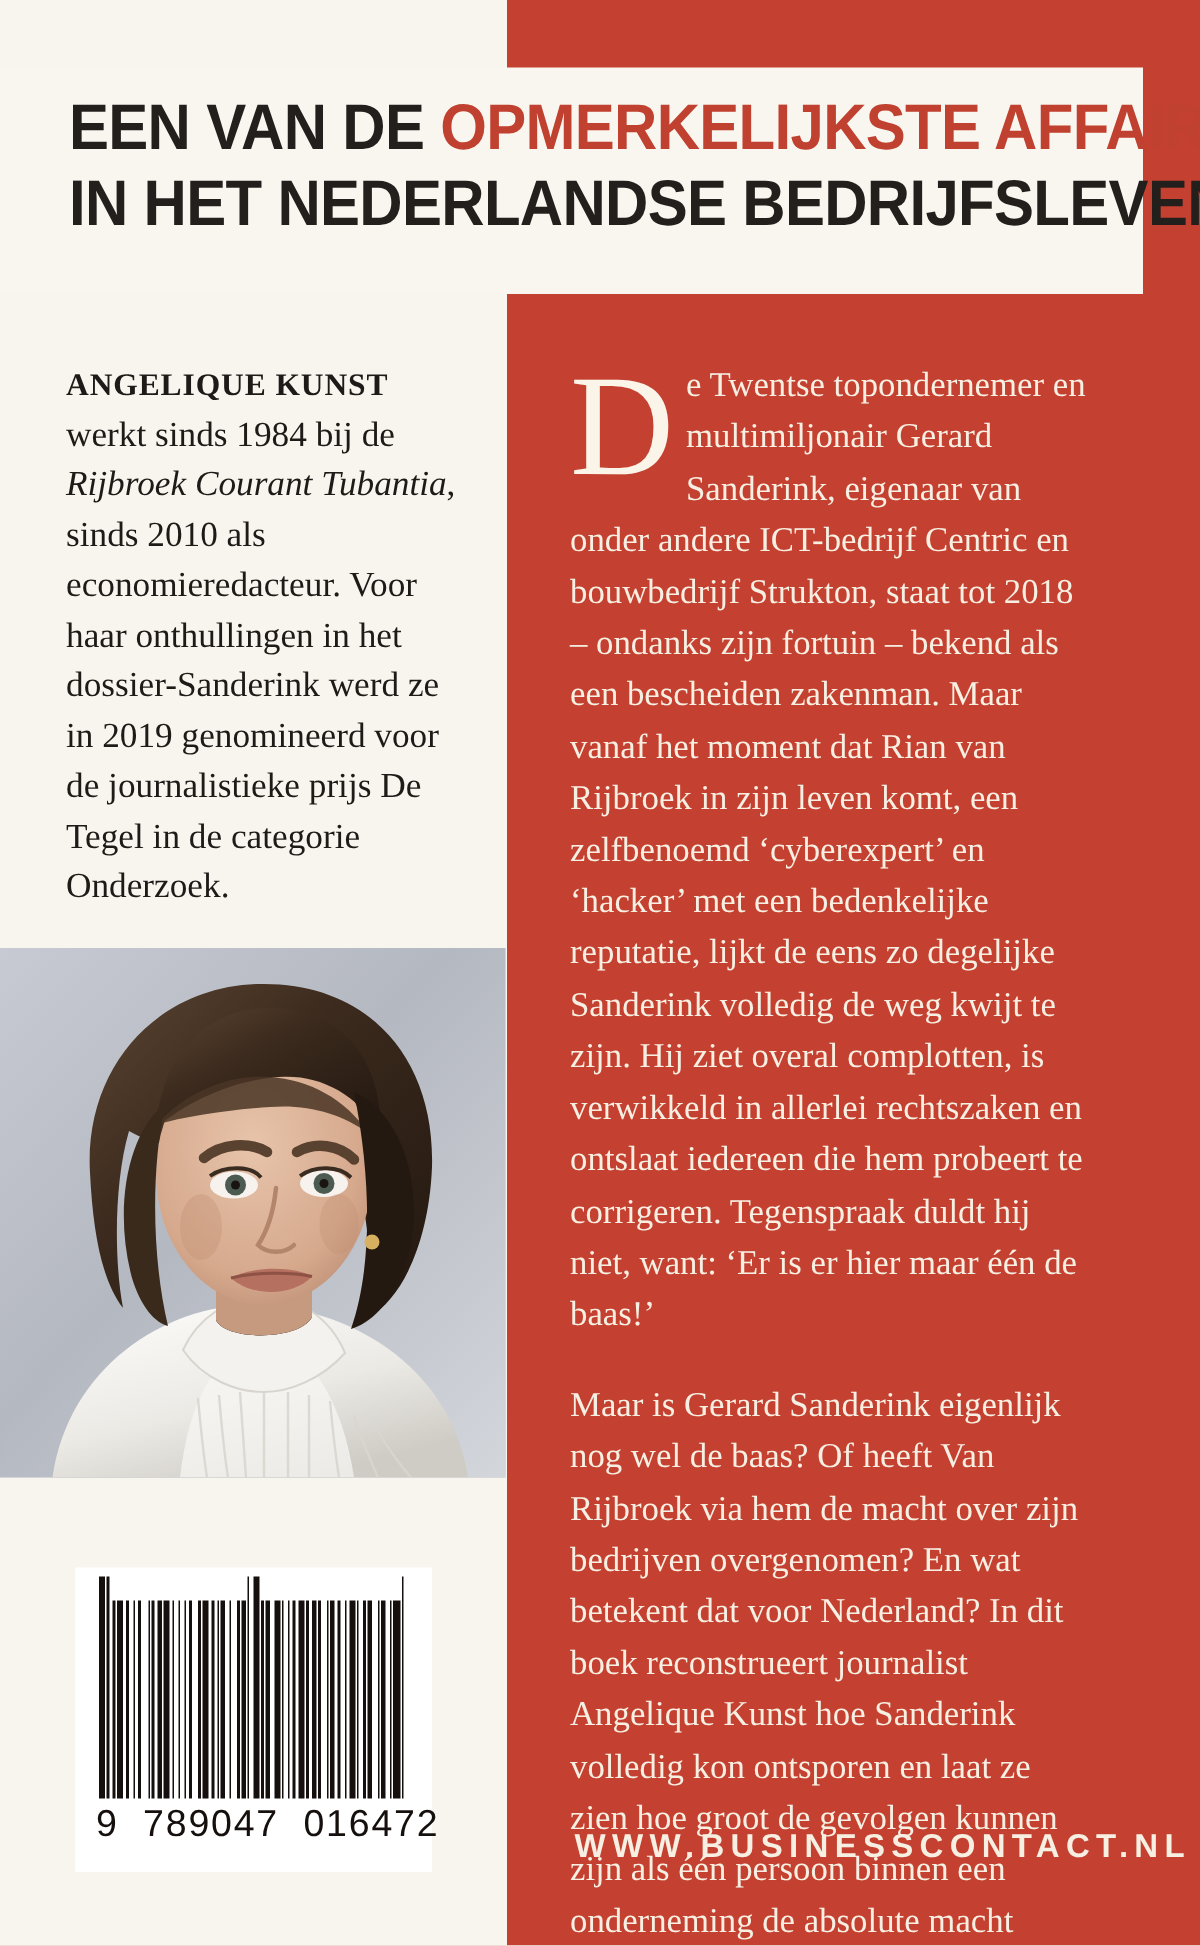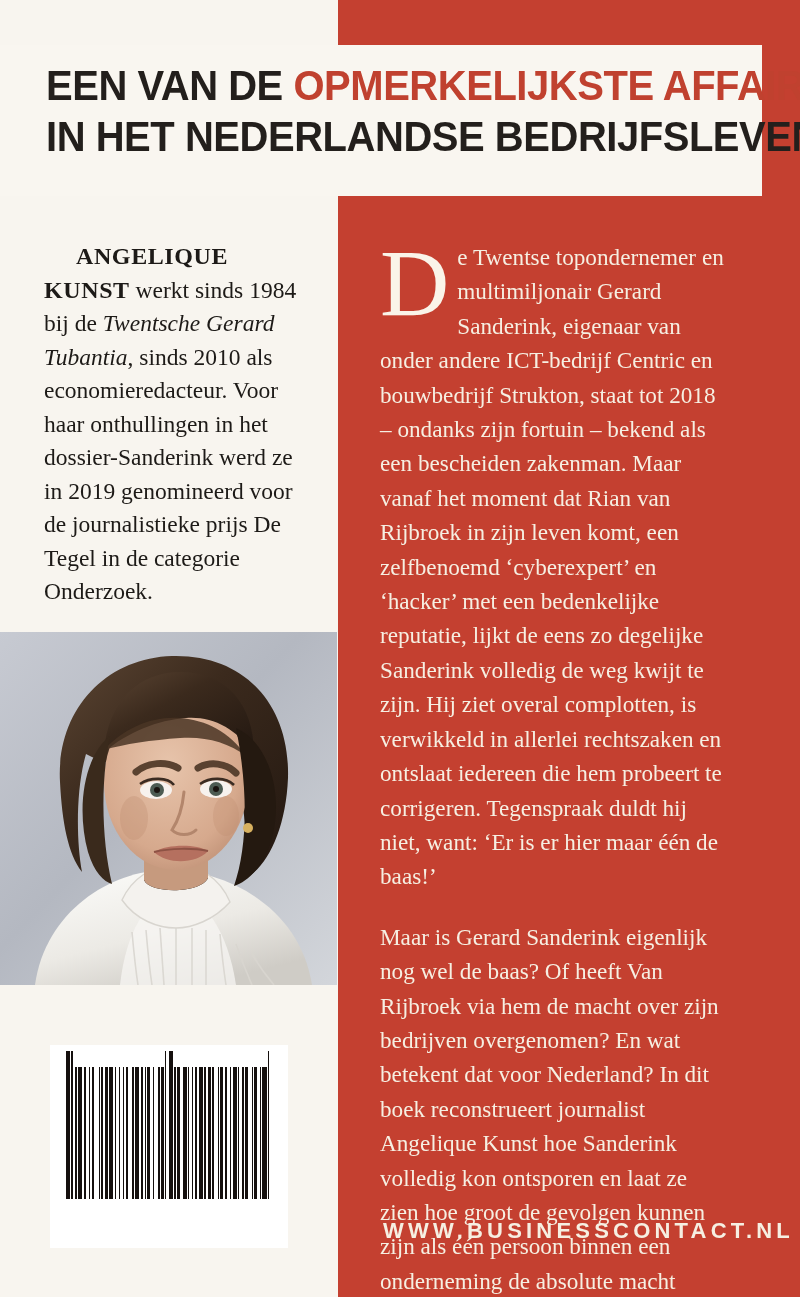--- a/index.html
+++ b/index.html
@@ -64,22 +64,21 @@
     top: 240px;
     width: 272px;
     font-family: "Liberation Serif", serif;
     font-size: 23.5px;
     line-height: 33.5px;
     color: #1d1a17;
   }
   .bio .name {
     font-weight: bold;
     letter-spacing: 0.6px;
-    font-size: 24px;
-    margin-left: 32px;
+    font-size: 21px;
   }
   .bio .ital {
     font-style: italic;
   }
   
   .portrait {
     position: absolute;
     left: 0;
     top: 632px;
     width: 337px;
@@ -175,21 +174,21 @@
   <div class="red-panel"></div>
 
   <div class="headline-band"></div>
 
   <div class="headline">
     <span class="line"><span>EEN VAN DE </span><span class="accent">OPMERKELIJKSTE AFFAIRES</span></span>
     <span class="line">IN HET NEDERLANDSE BEDRIJFSLEVEN</span>
   </div>
 
   <div class="bio">
-    <span class="name">ANGELIQUE KUNST</span><span> werkt sinds 1984 bij de </span><span class="ital">Twentsche Gerard Tubantia</span><span>, sinds 2010 als economieredacteur. Voor haar onthullingen in het dossier-Sanderink werd ze in 2019 genomineerd voor de journalistieke prijs De Tegel in de categorie Onderzoek.</span>
+    <span class="name">ANGELIQUE KUNST</span><span> werkt sinds 1984 bij de </span><span class="ital">Rijbroek Courant Tubantia</span><span>, sinds 2010 als economieredacteur. Voor haar onthullingen in het dossier-Sanderink werd ze in 2019 genomineerd voor de journalistieke prijs De Tegel in de categorie Onderzoek.</span>
   </div>
 
   <div class="portrait">
     <svg viewBox="0 0 337 353" preserveAspectRatio="xMidYMid slice">
       <defs>
         <linearGradient id="bg" x1="0" y1="0" x2="1" y2="1">
           <stop offset="0%" stop-color="#c7cad2"></stop>
           <stop offset="45%" stop-color="#b4b8c1"></stop>
           <stop offset="100%" stop-color="#d3d6db"></stop>
         </linearGradient>
@@ -358,20 +357,21 @@
         <i style="width: 1.55px; background: transparent;"></i>
         <i style="width: 3.1px;"></i>
         <i style="width: 3.1px; background: transparent;"></i>
         <i style="width: 1.55px;"></i>
         <i style="width: 1.55px; background: transparent;"></i>
         <i style="width: 4.65px;"></i>
         <i class="tall" style="width: 1.55px; background: transparent;"></i>
         <i class="tall" style="width: 1.55px;"></i>
         <i class="tall" style="width: 3.1px; background: transparent;"></i>
       </div>
+    <div class="barcode-digits">9  789047  016472</div>
   </div>
 
   <div class="body-copy">
     <p><span class="dropcap">D</span><span>e Twentse topondernemer en multimiljonair Gerard Sanderink, eigenaar van onder andere ICT-bedrijf Centric en bouwbedrijf Strukton, staat tot 2018 – ondanks zijn fortuin – bekend als een bescheiden zakenman. Maar vanaf het moment dat Rian van Rijbroek in zijn leven komt, een zelfbenoemd ‘cyberexpert’ en ‘hacker’ met een bedenkelijke reputatie, lijkt de eens zo degelijke Sanderink volledig de weg kwijt te zijn. Hij ziet overal complotten, is verwikkeld in allerlei rechtszaken en ontslaat iedereen die hem probeert te corrigeren. Tegenspraak duldt hij niet, want: ‘Er is er hier maar één de baas!’</span></p>
     <p>Maar is Gerard Sanderink eigenlijk nog wel de baas? Of heeft Van Rijbroek via hem de macht over zijn bedrijven overgenomen? En wat betekent dat voor Nederland? In dit boek reconstrueert journalist Angelique Kunst hoe Sanderink volledig kon ontsporen en laat ze zien hoe groot de gevolgen kunnen zijn als één persoon binnen een onderneming de absolute macht heeft.</p>
   </div>
 
   <div class="site-url">WWW.BUSINESSCONTACT.NL</div>
 
 </div>

